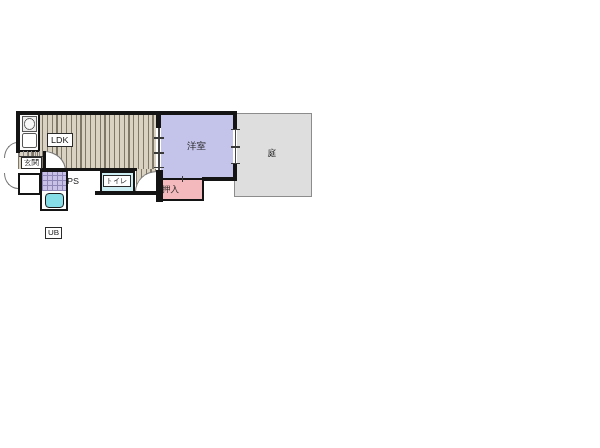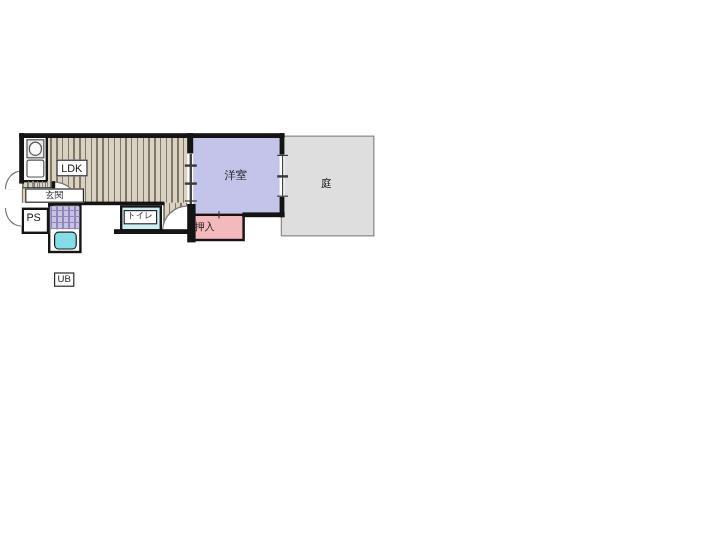--- a/index.html
+++ b/index.html
@@ -75,21 +75,21 @@
 
     <div class="abs" style="left:233px;top:128.5px;width:4px;height:35.5px;background:#fff;"></div>
     <div class="symline" style="left:234.5px;top:128.5px;width:1.5px;height:35.5px;"></div>
     <div class="tick" style="left:230.5px;top:128.5px;width:9px;height:1.5px;"></div>
     <div class="tick" style="left:230.5px;top:146px;width:9px;height:1.5px;"></div>
     <div class="tick" style="left:230.5px;top:162.5px;width:9px;height:1.5px;"></div>
 
     <div class="tick" style="left:181.5px;top:175.5px;width:1.5px;height:6px;"></div>
 
     <div class="label-box" style="left:47px;top:133px;font-size:9px;">LDK</div>
-    <div class="label-box" style="left:21px;top:156.5px;font-size:7.5px;padding:1px 16px;">玄関</div>
-    <div class="room-label" style="left:21px;top:176px;width:14px;text-align:center;font-size:9px;">PS</div>
+    <div class="label-box" style="left:21px;top:156.5px;font-size:7.5px;padding:1px 2px;">玄関</div>
+    <div class="room-label" style="left:21px;top:176px;width:14px;text-align:center;font-size:9px;padding-left:45px;">PS</div>
     <div class="label-box" style="left:45px;top:181.5px;font-size:8px;padding:0.5px 2px;margin-top:45px;">UB</div>
     <div class="label-box" style="left:103px;top:175px;font-size:7px;padding:1px 2px;">トイレ</div>
     <div class="room-label" style="left:159.5px;top:139.5px;width:74px;text-align:center;font-size:9.5px;">洋室</div>
     <div class="room-label" style="left:162px;top:183.5px;width:40px;font-size:8.5px;">押入</div>
     <div class="room-label" style="left:234px;top:147px;width:76px;text-align:center;font-size:9px;">庭</div>
   </div>
 </div>
 
 </body></html>

